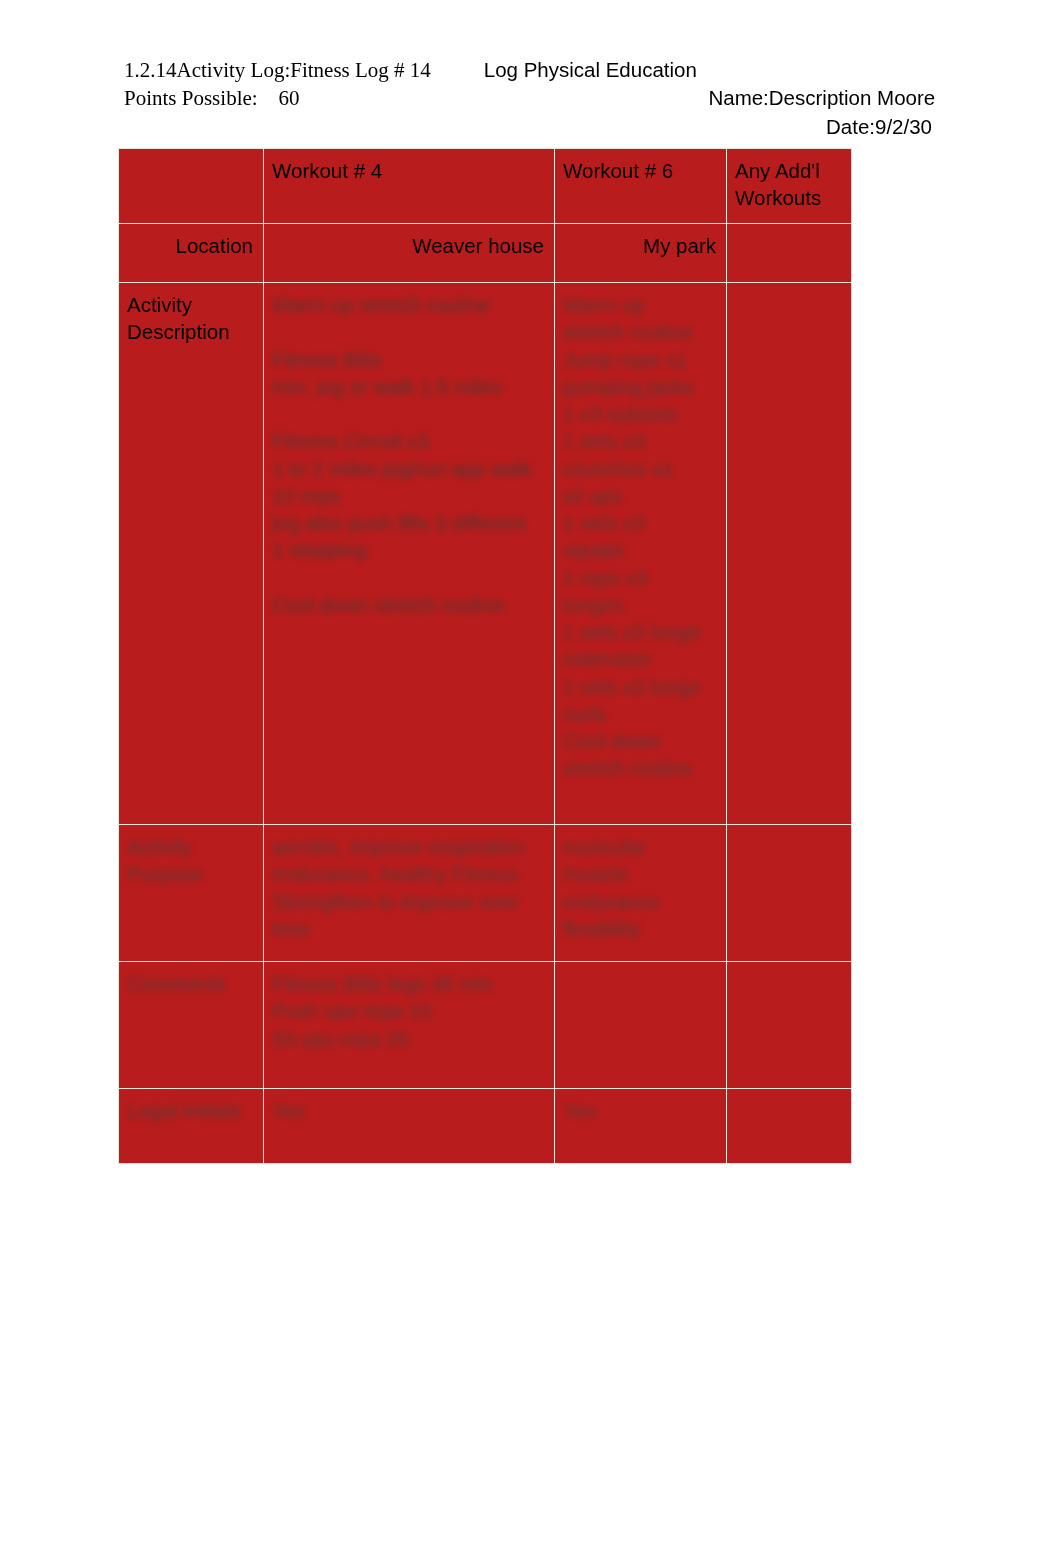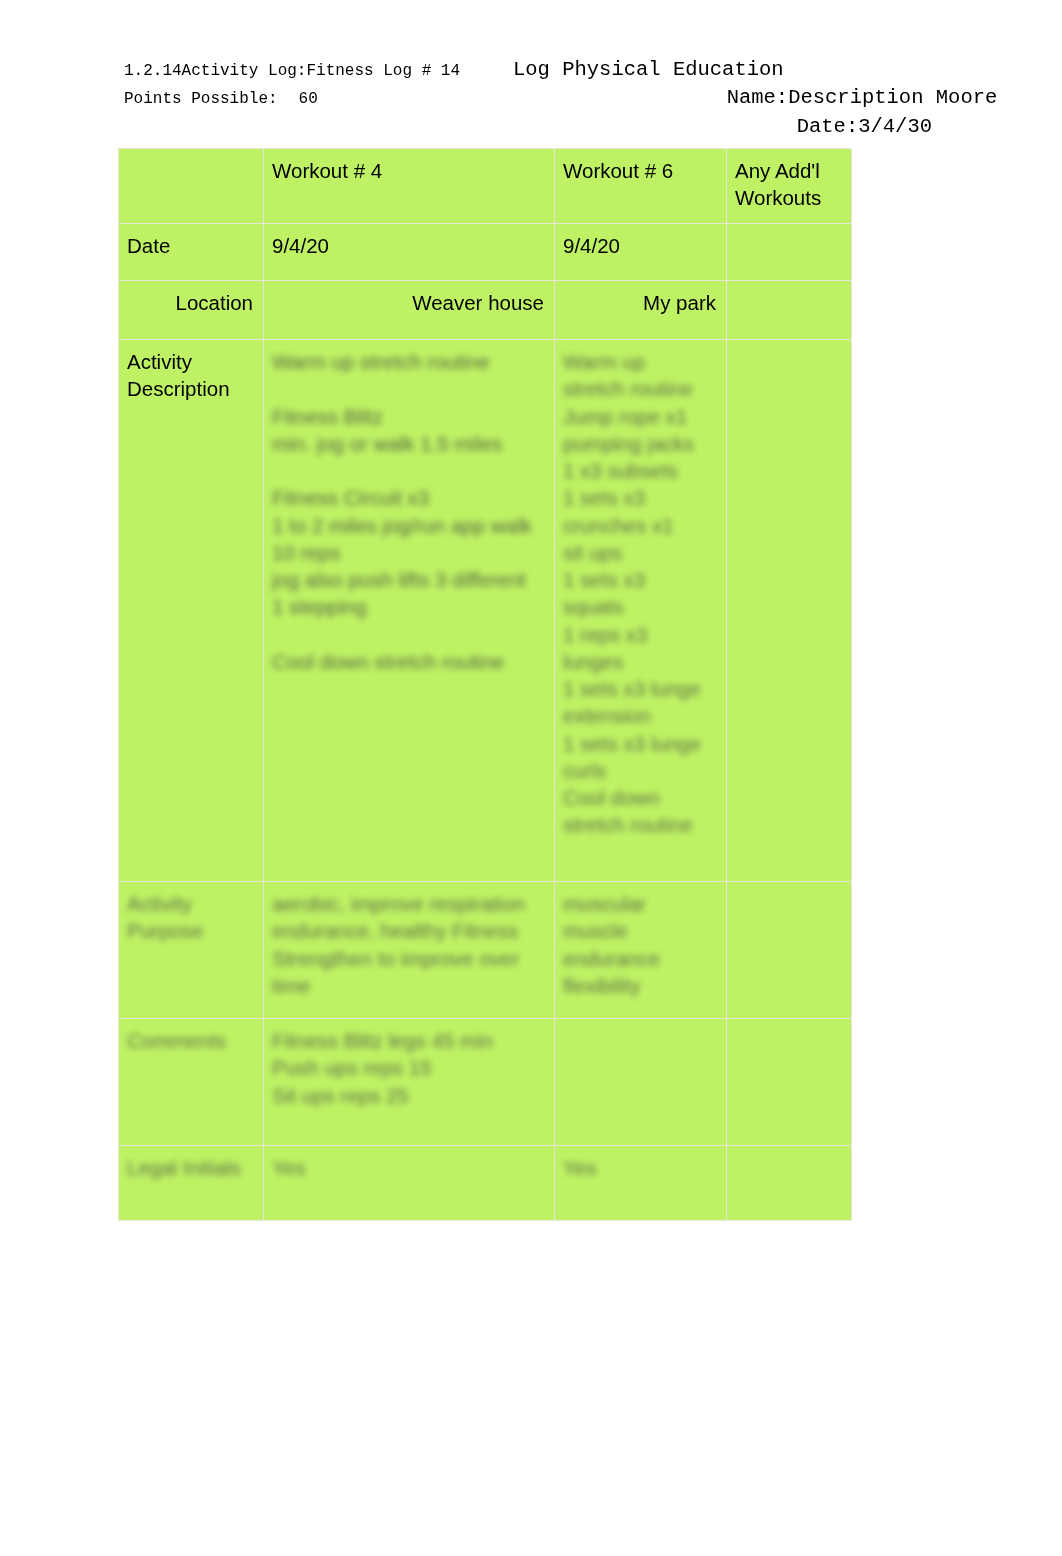--- a/index.html
+++ b/index.html
@@ -37,26 +37,26 @@
   }
   .hdr-line3 {
     position: absolute;
     left: 124px;
     top: 117px;
     width: 808px;
     text-align: right;
     white-space: nowrap;
   }
   .serif {
-    font-family: Liberation Mono, monospace;
-    font-size: 16px;
+    font-family: Liberation Serif, serif;
+    font-size: 21px;
     line-height: 1;
   }
   .sans {
-    font-family: Liberation Mono, monospace;
+    font-family: Liberation Sans, sans-serif;
     font-size: 20.5px;
     line-height: 1;
   }
   .gap-a { display: inline-block; width: 44px; }
   .gap-b { display: inline-block; width: 400px; }
 
   
   .log-table {
     position: absolute;
     left: 118px;
@@ -65,21 +65,21 @@
     border-collapse: collapse;
     table-layout: fixed;
   }
   .log-table td {
     border: 1px solid #e6e6d9;
     vertical-align: top;
     padding: 8px 10px 8px 8px;
     font-family: "Liberation Sans", sans-serif;
     font-size: 20.5px;
     line-height: 1.33;
-    background: #bef264;
+    background: #b91c1c;
     color: #000;
   }
   col.c-label { width: 145px; }
   col.c-w4    { width: 291px; }
   col.c-w5    { width: 172px; }
   col.c-extra { width: 125px; }
 
   .r-head td   { height: 58px; }
   .r-date td   { height: 40px; }
   .r-dur td    { height: 62px; }
@@ -126,47 +126,41 @@
 
   <div class="hdr-line2">
     <span class="serif">Points Possible:</span>
     <span style="display:inline-block;width:12px"></span>
     <span class="serif">60</span>
     <span class="gap-b"></span>
     <span class="sans">Name:Description Moore</span>
   </div>
 
   <div class="hdr-line3">
-    <span class="sans">Date:3/4/30</span>
+    <span class="sans">Date:9/2/30</span>
   </div>
 
 </div>
 
 <table class="log-table">
   <colgroup>
     <col class="c-label">
       <col class="c-w4">
       <col class="c-w5">
       <col class="c-extra">
   </colgroup>
   <tbody>
 
     <tr class="r-head">
       <td></td>
       <td>Workout # 4</td>
       <td>Workout # 6</td>
       <td>Any Add'l Workouts</td>
     </tr>
 
-    <tr class="r-date">
-      <td>Date</td>
-      <td>9/4/20</td>
-      <td>9/4/20</td>
-      <td></td>
-    </tr>
 
 
     <tr class="r-loc">
       <td>Location</td>
       <td>Weaver house</td>
       <td>My park</td>
       <td></td>
     </tr>
 
     <tr class="r-desc">

